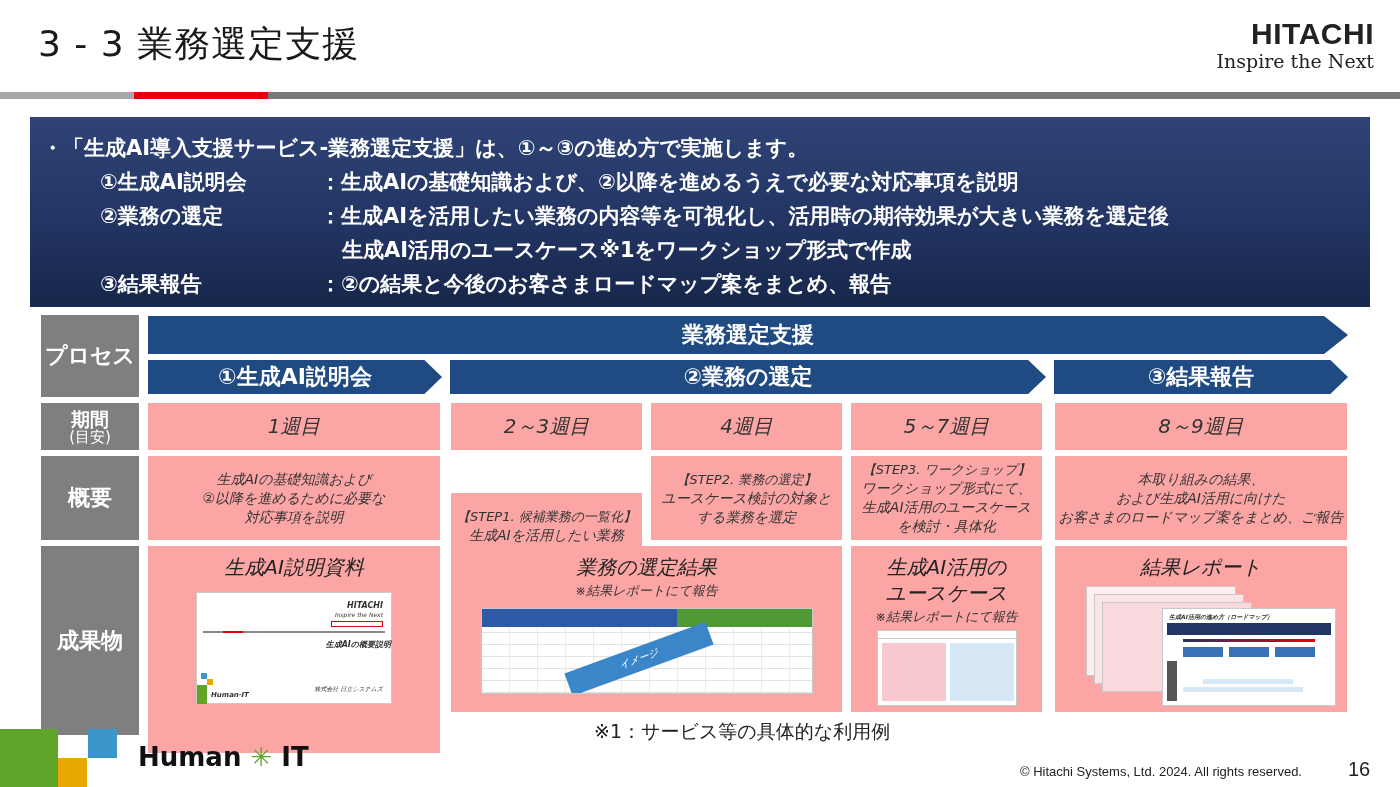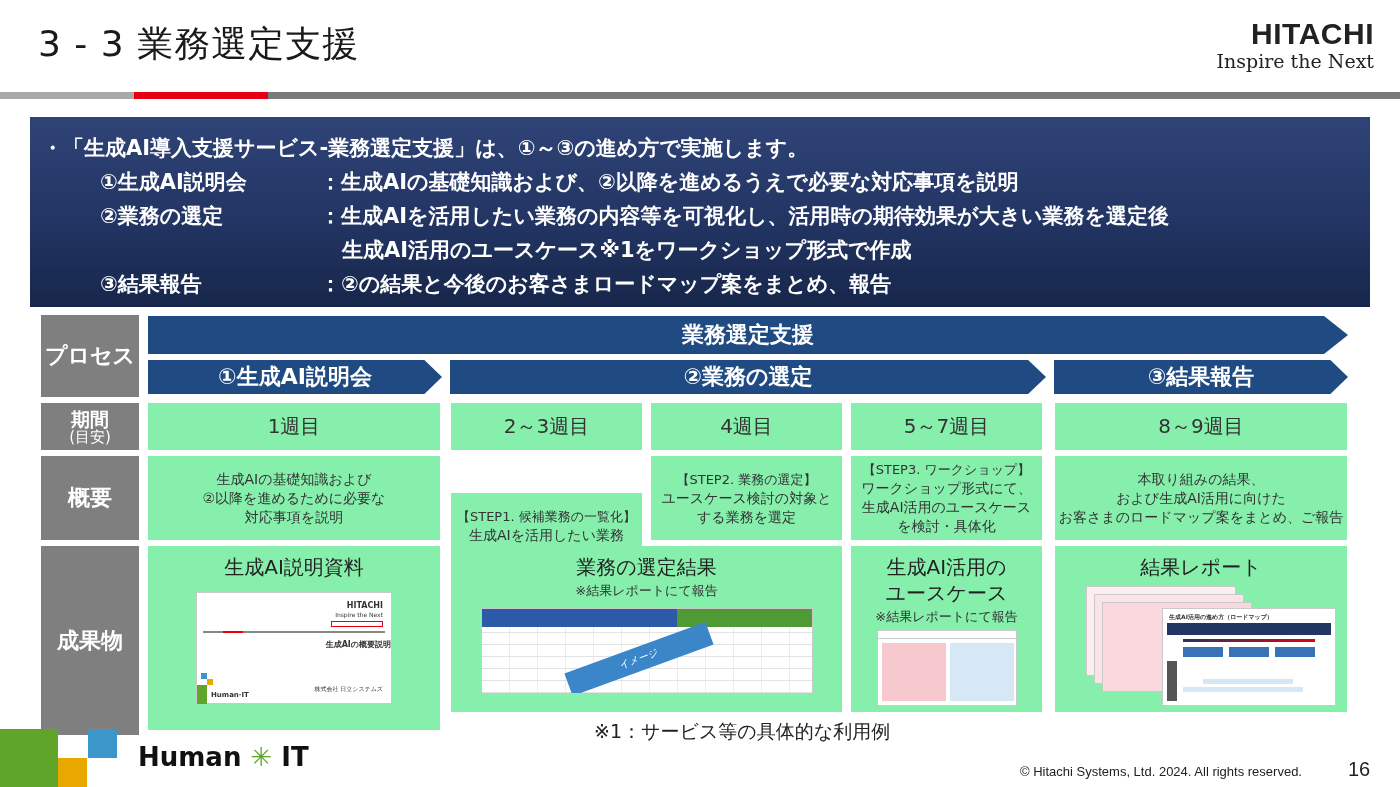--- a/index.html
+++ b/index.html
@@ -32,22 +32,22 @@
     position: absolute; left: 41px; width: 98px; background: #7f7f7f; color: #fff;
     display: flex; flex-direction: column; align-items: center; justify-content: center;
     font-weight: 700; font-size: 22px;
   }
   .lbl small { font-size: 15px; font-weight: 400; line-height: 16px; }
   .arrow {
     position: absolute; background: #1f4a82; color: #fff; font-weight: 700; font-size: 22px;
     display: flex; align-items: center; justify-content: center;
   }
   .cell {
-    position: absolute; background: #86efac; display: flex; flex-direction: column;
-    align-items: center; justify-content: center; text-align: center; color: #333;
+    position: absolute; background: #fca5a5; display: flex; flex-direction: column;
+    align-items: center; justify-content: center; text-align: center; color: #333; font-style: italic;
   }
   .cell.period { font-size: 20px; }
   .cell.summary { font-size: 14px; line-height: 19px; }
   .cell.summary .step { font-size: 13px; }
   .cell.deliv { justify-content: flex-start; padding-top: 8px; }
   .deliv .dt { font-size: 20px; line-height: 26px; color: #222; }
   .deliv .dn { font-size: 13px; color: #333; margin-top: 2px; }
 
   .thumb { background: #fff; border: 1px solid #c9c9c9; position: relative; margin-top: 8px; }
   .mini-hitachi { position: absolute; right: 8px; top: 8px; font-size: 8px; font-weight: 700; text-align: right; line-height: 9px; }
@@ -147,21 +147,21 @@
   <div>ワークショップ形式にて、</div>
   <div>生成AI活用のユースケース</div>
   <div>を検討・具体化</div>
 </div>
 <div class="cell summary" style="left:1055px;top:456px;width:292px;height:84px;">
   <div>本取り組みの結果、</div>
   <div>および生成AI活用に向けた</div>
   <div>お客さまのロードマップ案をまとめ、ご報告</div>
 </div>
 
-<div class="cell deliv" style="left:148px;top:546px;width:292px;height:184px;">
+<div class="cell deliv" style="left:148px;top:546px;width:292px;height:207px;">
   <div class="dt">生成AI説明資料</div>
   <div class="thumb" style="width:196px;height:112px;margin-top:12px;">
     <div class="mini-hitachi">HITACHI<br><span style="font-weight:400;font-size:6px;">Inspire the Next</span></div>
     <div style="position:absolute;right:8px;top:28px;width:52px;height:6px;border:1px solid #e60012;"></div>
     <div class="mini-rule" style="top:38px;"></div>
     <div class="mini-red" style="left:26px;top:38px;width:20px;"></div>
     <div style="position:absolute;left:0;right:0;top:46px;text-align:right;font-size:8px;font-weight:700;">生成AIの概要説明</div>
     <div style="position:absolute;left:4px;top:80px;width:6px;height:6px;background:#3b96c9;"></div>
     <div style="position:absolute;left:10px;top:86px;width:6px;height:6px;background:#e8a800;"></div>
     <div style="position:absolute;left:0;top:92px;width:10px;height:19px;background:#5ea52a;"></div>

